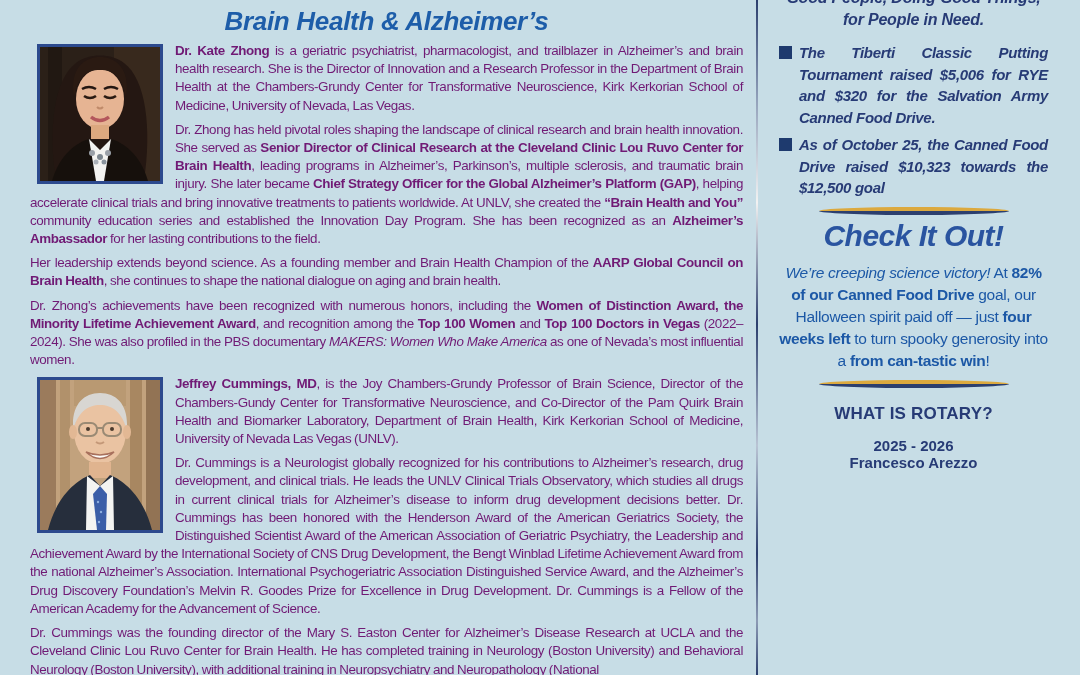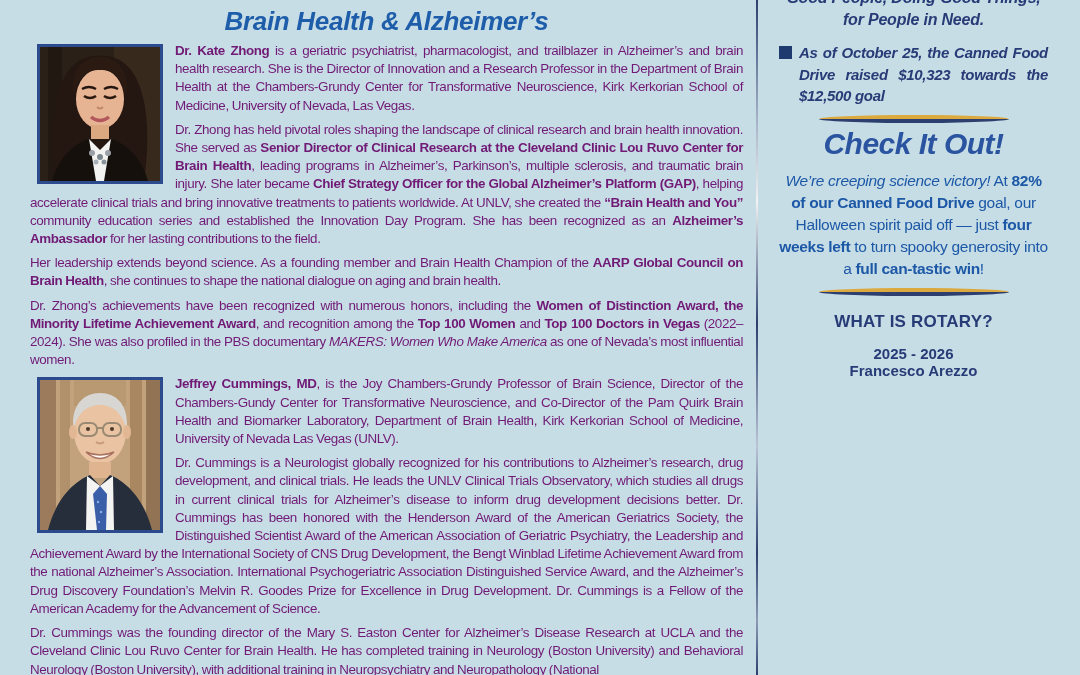--- a/index.html
+++ b/index.html
@@ -178,28 +178,32 @@
 
   <div class="right-col">
     <div class="motto">
       <div>Good People, Doing Good Things,</div>
       <div>for People in Need.</div>
     </div>
 
     <ul class="bullets">
       <li>
         <span class="sq"></span>
+        <span class="txt">The Tiberti Classic Putting Tournament raised $5,006 for RYE and $320 for the Salvation Army Canned Food Drive.</span>
+      </li>
+      <li>
+        <span class="sq"></span>
         <span class="txt">As of October 25, the Canned Food Drive raised $10,323 towards the $12,500 goal</span>
       </li>
     </ul>
 
     <div class="lens-divider"></div>
 
     <h2 class="checkout-heading">Check It Out!</h2>
-    <p class="checkout-body"><span class="seg-italic">We’re creeping science victory!</span><span> At </span><span class="seg-bold">82% of our Canned Food Drive</span><span> goal, our Halloween spirit paid off — just </span><span class="seg-bold">four weeks left</span><span> to turn spooky generosity into a </span><span class="seg-bold">full can-tastic win</span><span>!</span></p>
+    <p class="checkout-body"><span class="seg-italic">We’re creeping science victory!</span><span> At </span><span class="seg-bold">82% of our Canned Food Drive</span><span> goal, our Halloween spirit paid off — just </span><span class="seg-bold">four weeks left</span><span> to turn spooky generosity into a </span><span class="seg-bold">from can-tastic win</span><span>!</span></p>
 
     <div class="lens-divider"></div>
 
     <h3 class="rotary-heading">WHAT IS ROTARY?</h3>
     <div class="rotary-line rotary-years">2025 - 2026</div>
     <div class="rotary-line">Francesco Arezzo</div>
   </div>
 
 </div>
 

